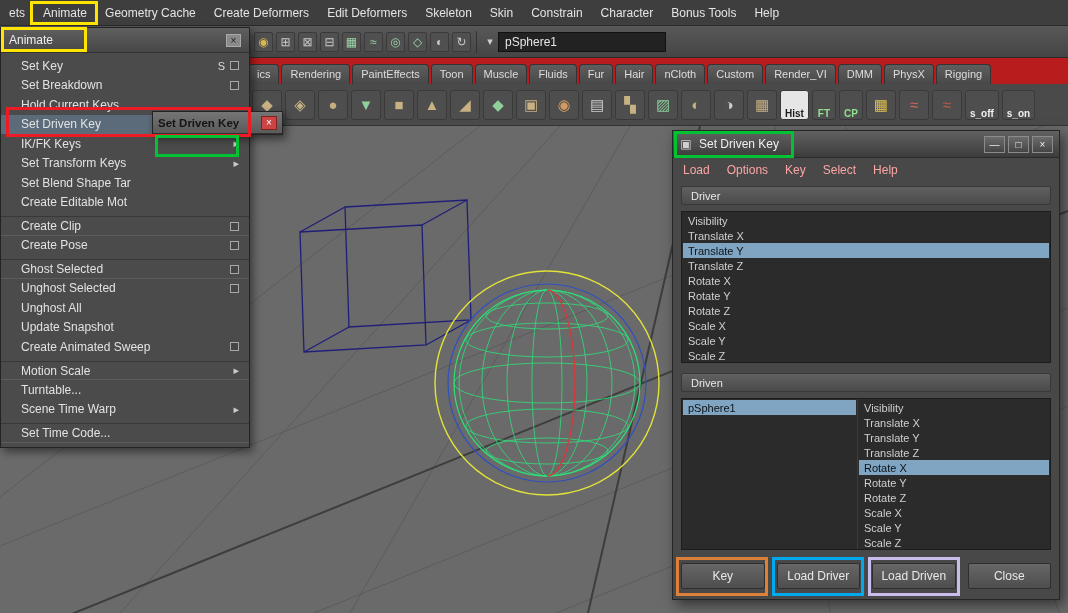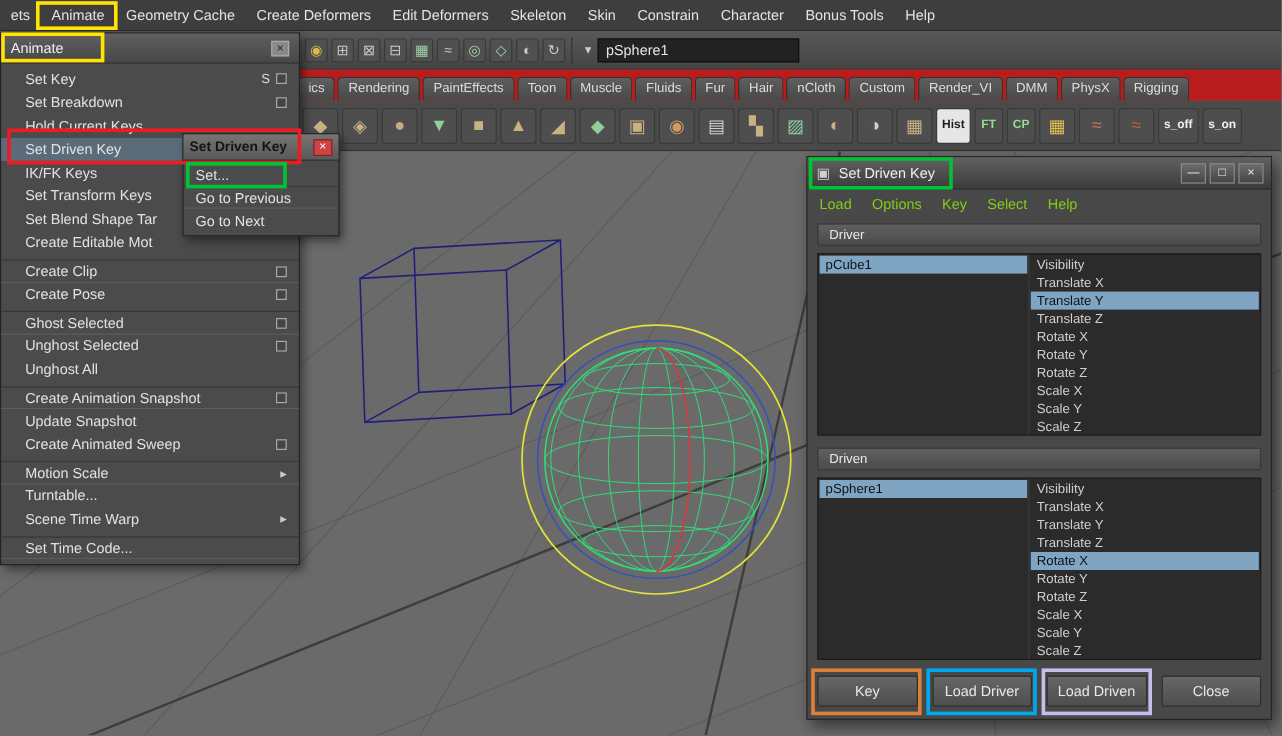--- a/index.html
+++ b/index.html
@@ -26,21 +26,21 @@
 
   .shelftabs { position:absolute; left:0; top:58px; width:100%; height:26px; background:#b91c1c;
                display:flex; align-items:flex-end; padding-left:248px; gap:2px; overflow:hidden; }
   .tab { background:linear-gradient(#5e5e5e,#484848); border:1px solid #333; border-bottom:none;
          border-radius:4px 4px 0 0; color:#ddd; font-size:11px; padding:3px 8px 4px; white-space:nowrap; }
 
   .shelficons { position:absolute; left:0; top:84px; width:100%; height:42px; background:#4a4a4a;
                 border-bottom:1px solid #333; display:flex; align-items:center; gap:3px; padding-left:252px; overflow:hidden; }
   .sicon { width:30px; height:30px; background:#4e4e4e; border:1px solid #3a3a3a; border-radius:3px;
            display:flex; align-items:center; justify-content:center; font-size:15px; flex:0 0 auto; }
-  .sicon.txt { width:auto; min-width:24px; padding:0 4px; font-size:10px; font-weight:bold; }
+  .sicon.txt { width:auto; min-width:24px; padding:0 4px; font-size:10px; font-weight:bold;align-items:flex-end; }
 
   
   .vp { position:absolute; left:0; top:126px; width:1068px; height:487px; display:block; }
 
   
   .animenu { position:absolute; left:0; top:27px; width:250px; background:#4b4b4b;
              border:1px solid #232323; box-shadow:3px 4px 8px rgba(0,0,0,.45); z-index:30; }
   .amtitle { height:25px; background:linear-gradient(#5f5f5f,#474747); border-bottom:1px solid #333;
              display:flex; align-items:center; color:#eee; font-size:12px; padding:0 8px; }
   .mclose { margin-left:auto; width:15px; height:13px; background:#8a8a8a; border:1px solid #a9a9a9;
@@ -77,21 +77,21 @@
             display:flex; align-items:center; gap:6px; padding:0 6px; }
   .wicon { width:14px; height:14px; color:#cfcfcf; font-size:12px; line-height:14px; text-align:center; }
   .wicon::after { content:"▣"; }
   .wt { color:#efefef; font-size:12px; }
   .wbtns { margin-left:auto; display:flex; gap:3px; }
   .wbtn { width:21px; height:17px; background:linear-gradient(#6c6c6c,#454545); border:1px solid #8b8b8b;
           color:#eee; font-size:10px; display:flex; align-items:center; justify-content:center; }
   .wbtn.min::after { content:"—"; }
   .wbtn.max::after { content:"□"; }
   .wbtn.cls::after { content:"×"; }
-  .wmenu { height:24px; display:flex; align-items:center; gap:17px; padding:0 10px; color:#84cc16; font-size:12px; }
+  .wmenu { height:24px; display:flex; align-items:center; gap:17px; padding:0 10px; color:#fca5a5; font-size:12px; }
   .frame { margin:4px 8px 0; }
   .fhead { height:19px; background:linear-gradient(#606060,#4b4b4b); border:1px solid #383838; border-radius:2px;
            color:#e8e8e8; font-size:11px; display:flex; align-items:center; padding:0 9px; }
   .plist { margin-top:6px; height:152px; background:#2b2b2b; border:1px solid #1d1d1d; display:flex; }
   .objcol { width:176px; border-right:1px solid #3c3c3c; padding:1px; overflow:hidden; }
   .attrcol { flex:1; padding:1px; overflow:hidden; }
   .row { height:15px; display:flex; align-items:center; font-size:11px; color:#cfcfcf; padding:0 5px; white-space:nowrap; }
   .row.sel { background:#7fa5c3; color:#0d1217; }
   .wbuttons { position:absolute; left:8px; right:8px; bottom:10px; display:flex; gap:12px; }
   .pbtn { flex:1; height:26px; background:linear-gradient(#666,#4e4e4e); border:1px solid #2e2e2e; border-radius:2px;
@@ -413,28 +413,20 @@
         </div>
 
         <div class="item">
           <span class="lbl">Unghost All</span>
           <span class="rgt">
             <span class="hk"></span>
 
           </span>
         </div>
 
-        <div class="item sep">
-          <span class="lbl">Create Animation Snapshot</span>
-          <span class="rgt">
-            <span class="hk"></span>
-            <span class="optbox"></span>
-
-          </span>
-        </div>
 
         <div class="item">
           <span class="lbl">Update Snapshot</span>
           <span class="rgt">
             <span class="hk"></span>
 
           </span>
         </div>
 
         <div class="item">
@@ -480,26 +472,20 @@
           </span>
         </div>
       </div>
   </div>
 
   <div class="submenu">
     <div class="smtitle">
       <span class="smt">Set Driven Key</span>
       <span class="smclose"></span>
     </div>
-    <div class="smitems">
-
-    <div class="smitem">Set...</div>
-        <div class="smitem">Go to Previous</div>
-        <div class="smitem">Go to Next</div>
-      </div>
   </div>
 
   <div class="sdkwin">
     <div class="wtitle">
       <span class="wicon"></span>
       <span class="wt">Set Driven Key</span>
       <span class="wbtns">
         <span class="wbtn min"></span>
         <span class="wbtn max"></span>
         <span class="wbtn cls"></span>
@@ -510,26 +496,20 @@
     <span class="wmitem">Load</span>
         <span class="wmitem">Options</span>
         <span class="wmitem">Key</span>
         <span class="wmitem">Select</span>
         <span class="wmitem">Help</span>
       </div>
 
     <div class="frame">
       <div class="fhead">Driver</div>
       <div class="plist">
-        <div class="objcol">
-
-        <div class="row sel">
-              <span>pCube1</span>
-            </div>
-          </div>
         <div class="attrcol">
 
         <div class="row">
               <span>Visibility</span>
             </div>
             <div class="row">
               <span>Translate X</span>
             </div>
             <div class="row sel">
               <span>Translate Y</span>

